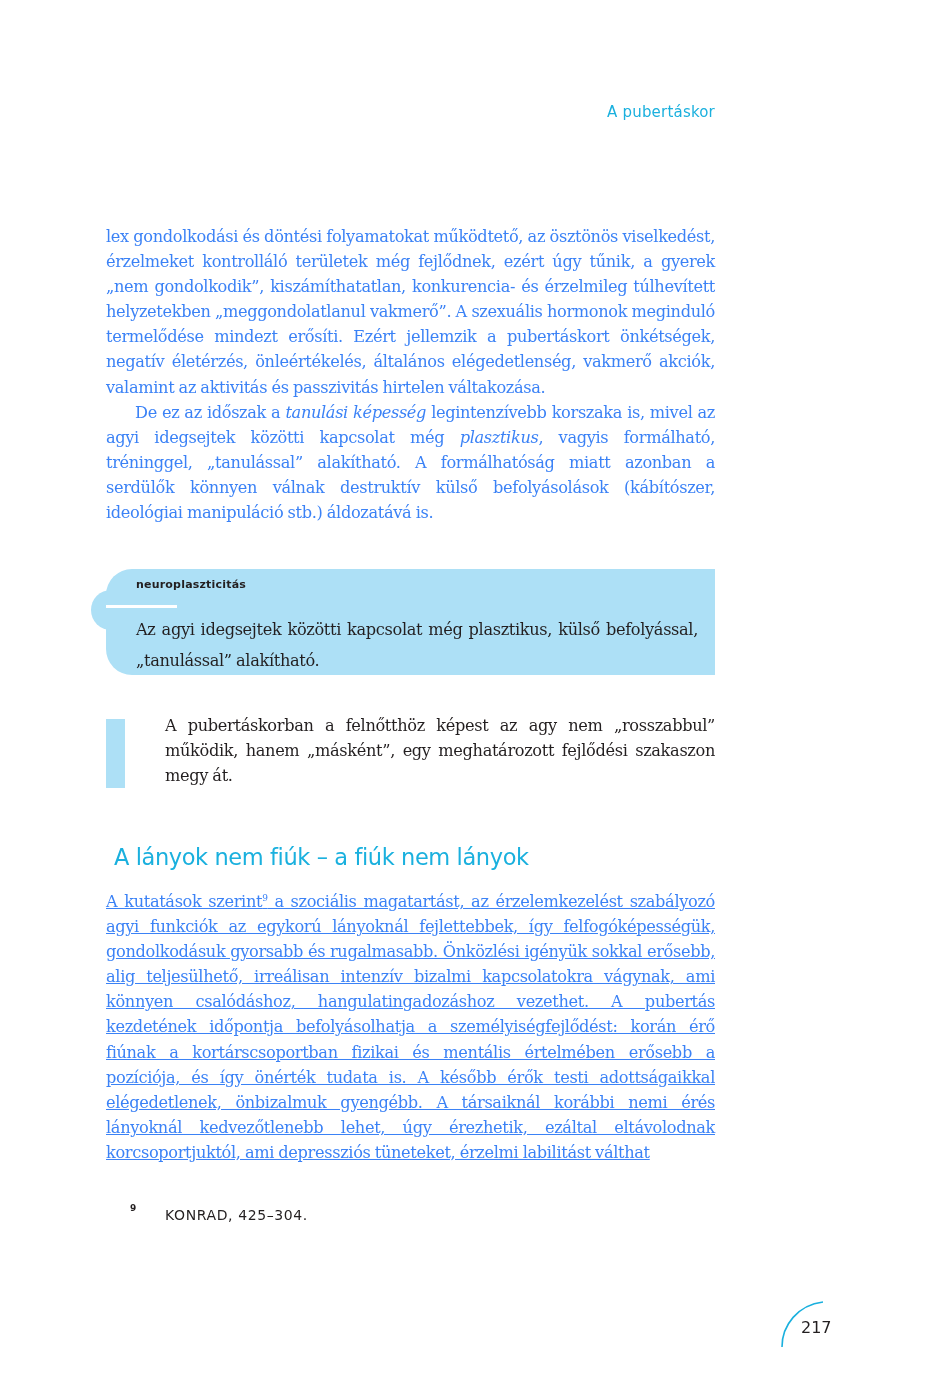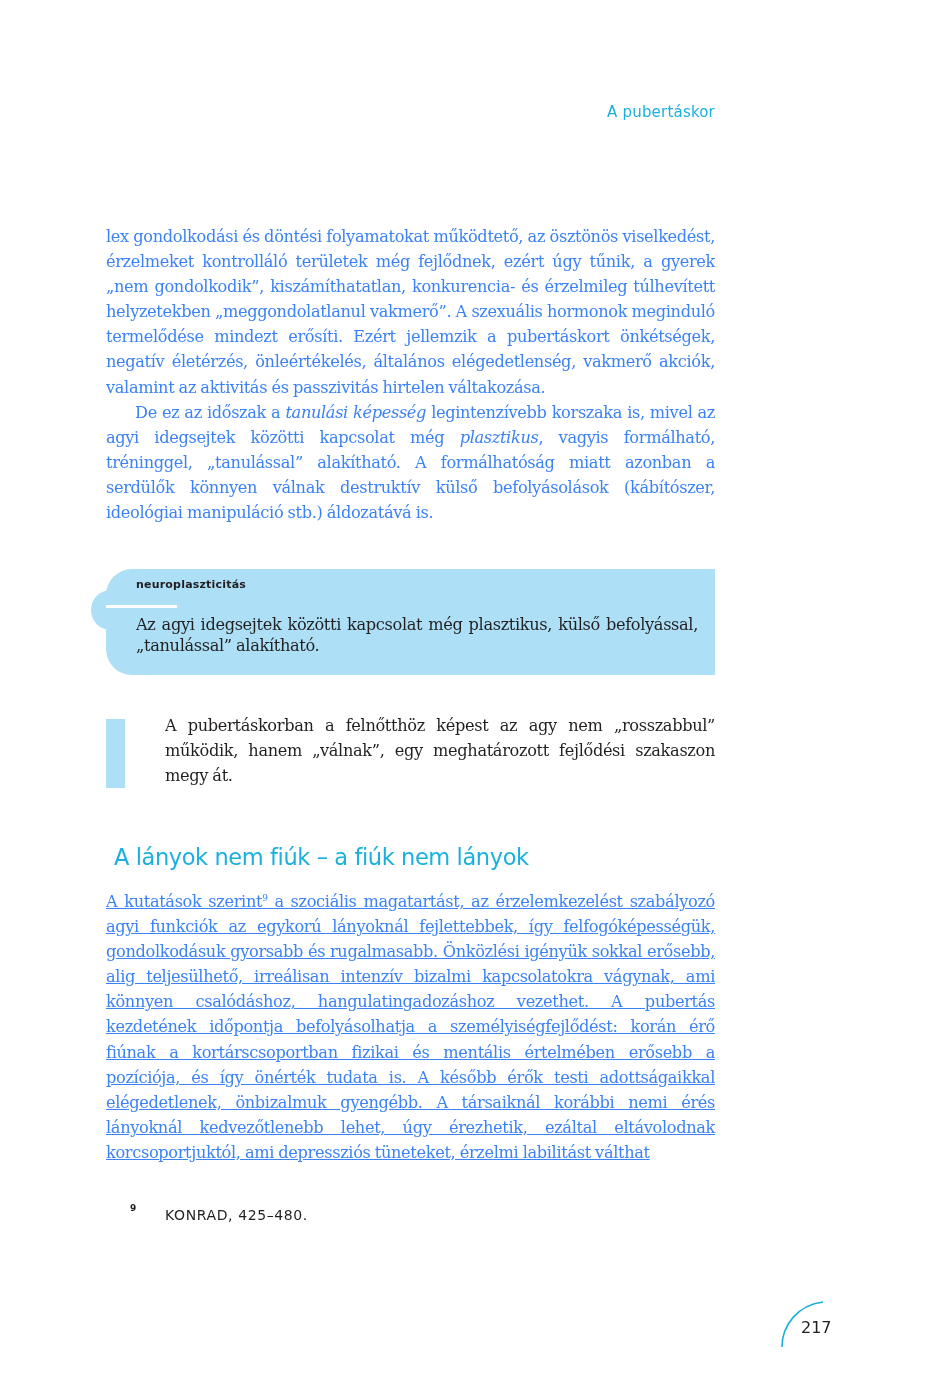--- a/index.html
+++ b/index.html
@@ -80,21 +80,21 @@
       height: 3px;
       background: #ffffff;
     }
     .def-text {
       position: absolute;
       left: 136px;
       top: 614px;
       width: 562px;
       font-family: "DejaVu Serif", serif;
       font-size: 16.2px;
-      line-height: 21px;
+      line-height: 31px;
       text-align: justify;
       letter-spacing: -0.35px;
       word-spacing: -0.5px;
       color: #231f20;
     }
 
     .callout-bar {
       position: absolute;
       left: 106px;
       top: 719px;
@@ -184,29 +184,29 @@
   <p class="indent"><span>De ez az időszak a </span><em>tanulási képesség</em><span> legintenzívebb korszaka is, mivel az agyi idegsejtek közötti kapcsolat még </span><em>plasztikus</em><span>, vagyis formálható, tréninggel, „tanulással” alakítható. A formálhatóság miatt azonban a serdülők könnyen válnak destruktív külső befolyásolások (kábítószer, ideológiai manipuláció stb.) áldozatává is.</span></p>
 </div>
 
 <div class="def-tab"></div>
 <div class="def-box"></div>
 <div class="def-title">neuroplaszticitás</div>
 <div class="def-rule"></div>
 <div class="def-text">Az agyi idegsejtek közötti kapcsolat még plasztikus, külső befolyással, „tanulással” alakítható.</div>
 
 <div class="callout-bar"></div>
-<div class="callout-text">A pubertáskorban a felnőtthöz képest az agy nem „rosszabbul” működik, hanem „válnak”, egy meghatározott fejlődési szakaszon megy át.</div>
+<div class="callout-text">A pubertáskorban a felnőtthöz képest az agy nem „rosszabbul” működik, hanem „másként”, egy meghatározott fejlődési szakaszon megy át.</div>
 
 <h2 class="section-heading">A lányok nem fiúk – a fiúk nem lányok</h2>
 
 <div class="body-text" id="block2">
   <p><span>A kutatások szerint</span><sup class="fnref">9</sup><span> a szociális magatartást, az érzelemkezelést szabályozó agyi funkciók az egykorú lányoknál fejlettebbek, így felfogóképességük, gondolkodásuk gyorsabb és rugalmasabb. Önközlési igényük sokkal erősebb, alig teljesülhető, irreálisan intenzív bizalmi kapcsolatokra vágynak, ami könnyen csalódáshoz, hangulatingadozáshoz vezethet. A pubertás kezdetének időpontja befolyásolhatja a személyiségfejlődést: korán érő fiúnak a kortárscsoportban fizikai és mentális értelmében erősebb a pozíciója, és így önérték tudata is. A később érők testi adottságaikkal elégedetlenek, önbizalmuk gyengébb. A társaiknál korábbi nemi érés lányoknál kedvezőtlenebb lehet, úgy érezhetik, ezáltal eltávolodnak korcsoportjuktól, ami depressziós tüneteket, érzelmi labilitást válthat</span></p>
 </div>
 
 <div class="footnote">
   <span class="fn-num">9</span>
-  <span class="fn-text">KONRAD, 425–480.</span>
+  <span class="fn-text">KONRAD, 425–304.</span>
 </div>
 
 <svg class="page-arc" viewBox="0 0 70 60">
   <path d="M 12 52 C 12 30, 28 10, 53 7" fill="none" stroke="#1ab0de" stroke-width="1.6"></path>
 </svg>
 <div class="page-number">217</div>
 
 </body></html>

